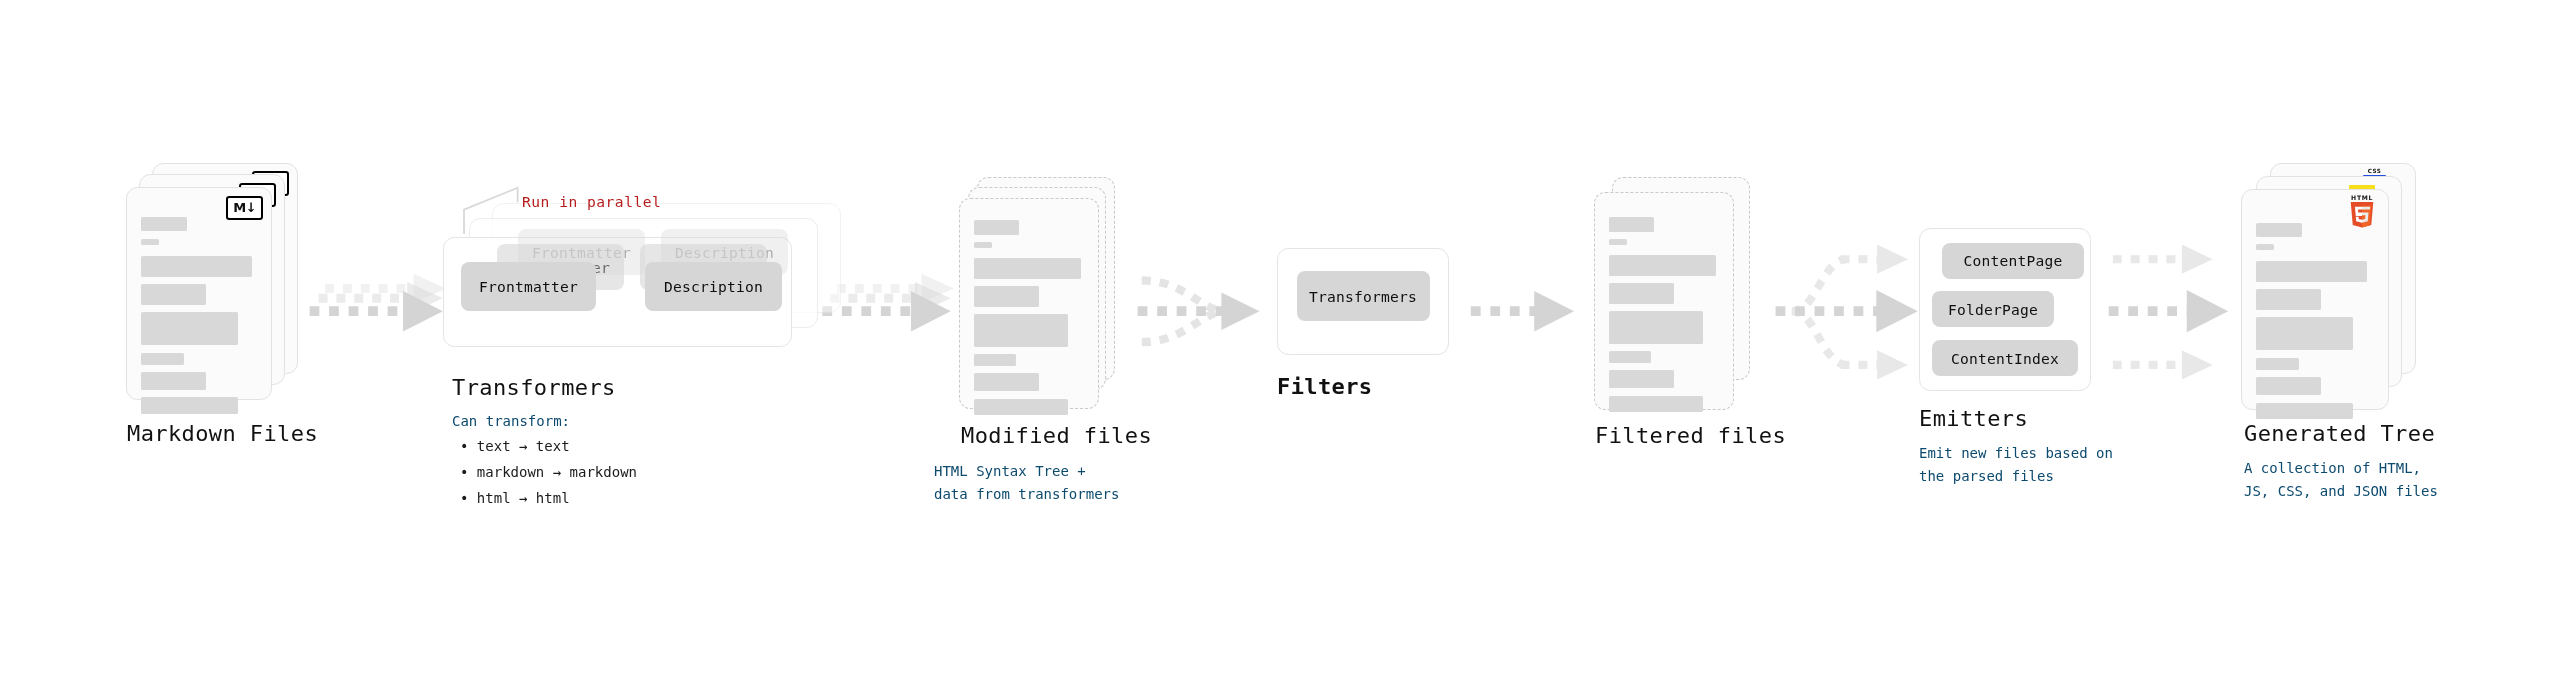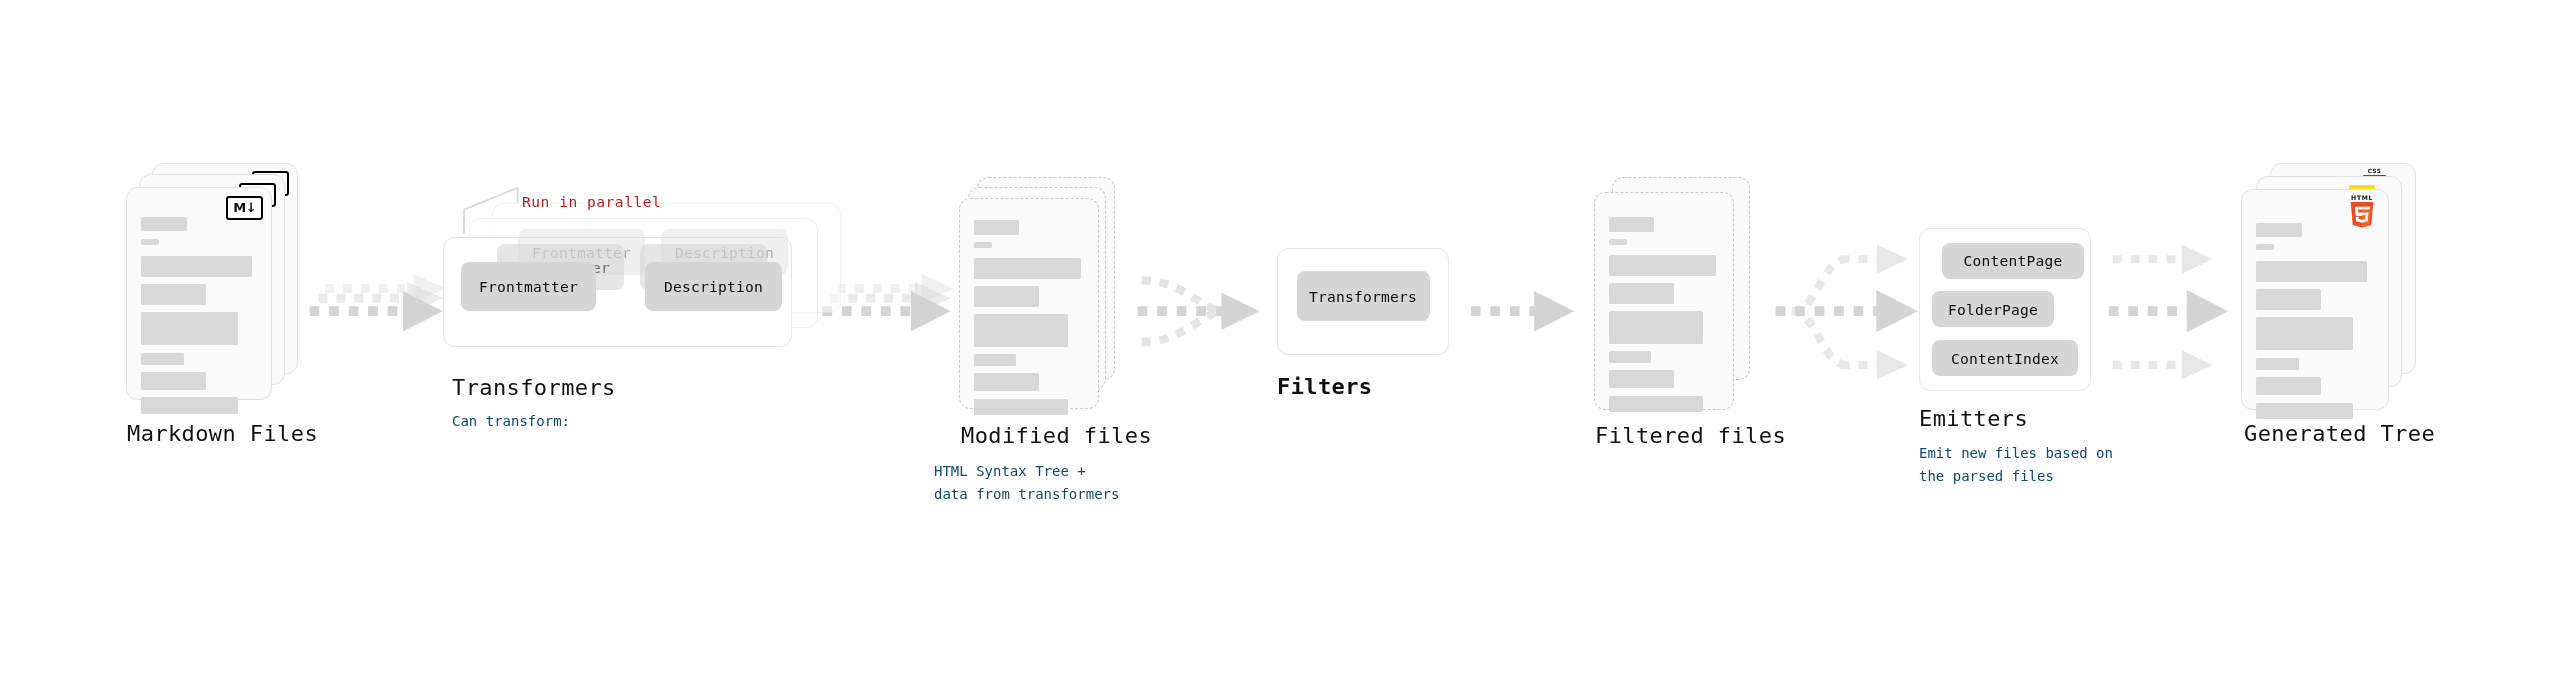--- a/index.html
+++ b/index.html
@@ -269,20 +269,25 @@
     <div class="pill" style="left:18px; top:59px; width:135px; height:49px;">Frontmatter</div>
     <div class="pill" style="left:202px; top:59px; width:137px; height:49px;">Description</div>
   </div>
 
   <div style="position:absolute; left:522px; top:193px; font-size:14.6px; color:#b91c1c; letter-spacing:0.5px; white-space:nowrap;">Run in parallel</div>
 
   <div class="caption-title" style="left:452px; top:375px;">Transformers</div>
 
   <div class="caption-sub" style="left:452px; top:410px;">Can transform:</div>
 
+  <div style="position:absolute; left:460px; top:434px; font-size:14px; line-height:1.85; color:#1b1b1b; white-space:nowrap;">
+    <div>• text → text</div>
+    <div>• markdown → markdown</div>
+    <div>• html → html</div>
+  </div>
 
   <div class="node" style="left:959px; top:177px;">
     <div class="doc-stack" style="width:187px; height:260px;">
       <div class="doc dashed" style="left:18px; top:0px; width:138px; height:203px;"></div>
       <div class="doc dashed" style="left:9px; top:9.8px; width:138px; height:203px;"></div>
       <div class="doc dashed" style="left:0px; top:21px; width:140px; height:211px;">
         <div class="doc-body" style="top:21px;">
           <div class="bar" style="width:45px;height:14.6px;"></div>
           <div class="bar" style="width:18px;height:6.5px;margin-bottom:9.8px;"></div>
           <div class="bar" style="width:107px;height:21px;"></div>
@@ -374,15 +379,17 @@
           <div class="bar" style="width:97px;height:33px;"></div>
           <div class="bar" style="width:43px;height:12.2px;"></div>
           <div class="bar" style="width:65px;height:18px;"></div>
           <div class="bar" style="width:97px;height:16.3px;"></div>
         </div>
       </div>
     </div>
   </div>
 
   <div class="caption-title" style="left:2244px; top:421px;">Generated Tree</div>
+  <div class="caption-sub" style="left:2244px; top:457px;">A collection of HTML,
+JS, CSS, and JSON files</div>
 
 </div>
 
 
 </body></html>

